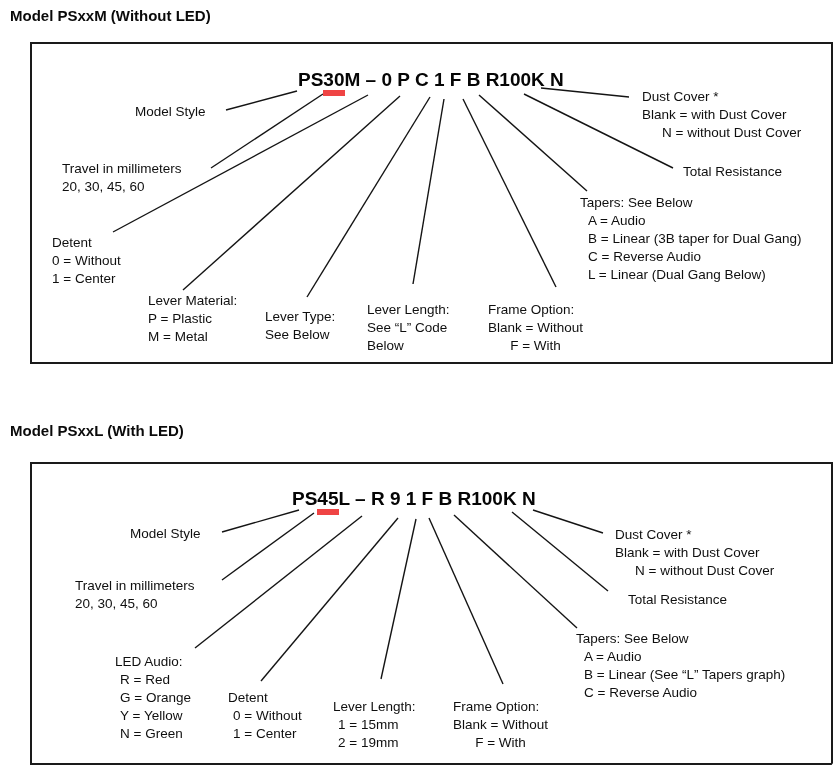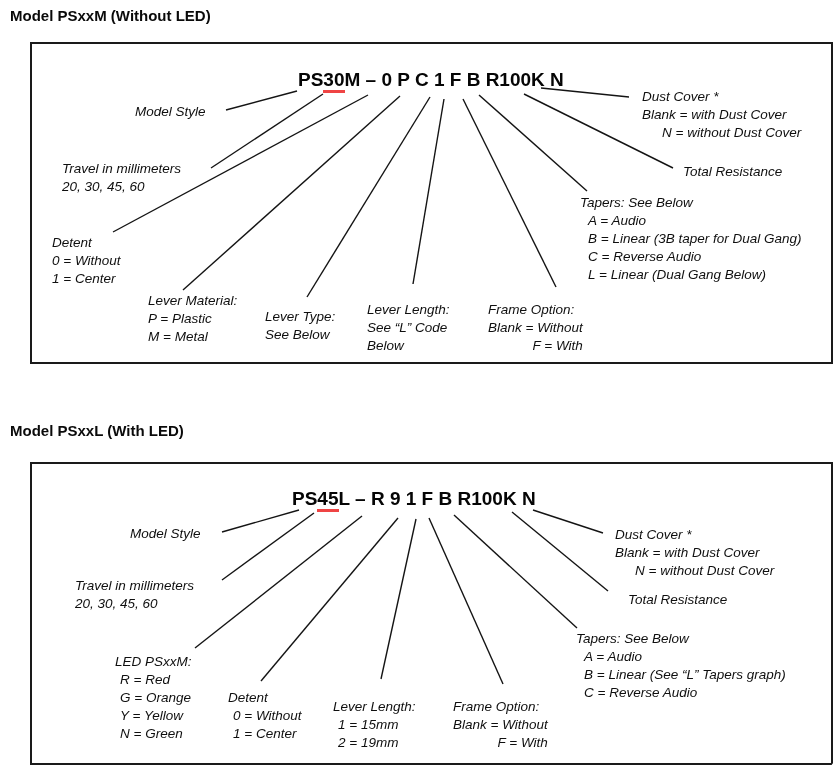--- a/index.html
+++ b/index.html
@@ -27,33 +27,32 @@
   .box1{top:42px;height:318px;}
   .box2{top:462px;height:299px;}
   .lines{position:absolute;left:0;top:0;width:100%;height:100%;}
   .lines line{stroke:#141414;stroke-width:1.4;}
   .pn{
     position:absolute;
     font-size:19px;font-weight:bold;
     white-space:nowrap;letter-spacing:0px;
     color:#050505;
   }
-  .pn .u{border-bottom:3px solid #ef4444;}
+  .pn .u{border-bottom:6px solid #ef4444;}
   .lbl{
     position:absolute;
     font-size:13.5px;line-height:18px;
     white-space:nowrap;
     color:#0f0f0f;
-    font-style:italic;
   }
   .lbl > div{white-space:nowrap;}
   .ind-xs{padding-left:5px;}
   .ind-sm{padding-left:8px;}
   .ind-lg{padding-left:20px;}
-  .ctr{text-align:right;}
+  .ctr{text-align:center;}
 </style>
 </head>
 <body>
 
 <div class="page">
 
   <div class="heading" style="left:10px;top:7px">Model PSxxM (Without LED)</div>
 
   <div class="box box1">
     <svg class="lines" viewBox="0 0 799 318">
@@ -148,21 +147,21 @@
     <div class="lbl" style="left:98px;top:61px">
       <div>Model Style</div>
     </div>
 
     <div class="lbl" style="left:43px;top:113px">
       <div>Travel in millimeters</div>
       <div>20, 30, 45, 60</div>
     </div>
 
     <div class="lbl" style="left:83px;top:189px">
-      <div>LED PSxxM:</div>
+      <div>LED Audio:</div>
       <div class="ind-xs">R = Red</div>
       <div class="ind-xs">G = Orange</div>
       <div class="ind-xs">Y = Yellow</div>
       <div class="ind-xs">N = Green</div>
     </div>
 
     <div class="lbl" style="left:196px;top:225px">
       <div>Detent</div>
       <div class="ind-xs">0 = Without</div>
       <div class="ind-xs">1 = Center</div>

